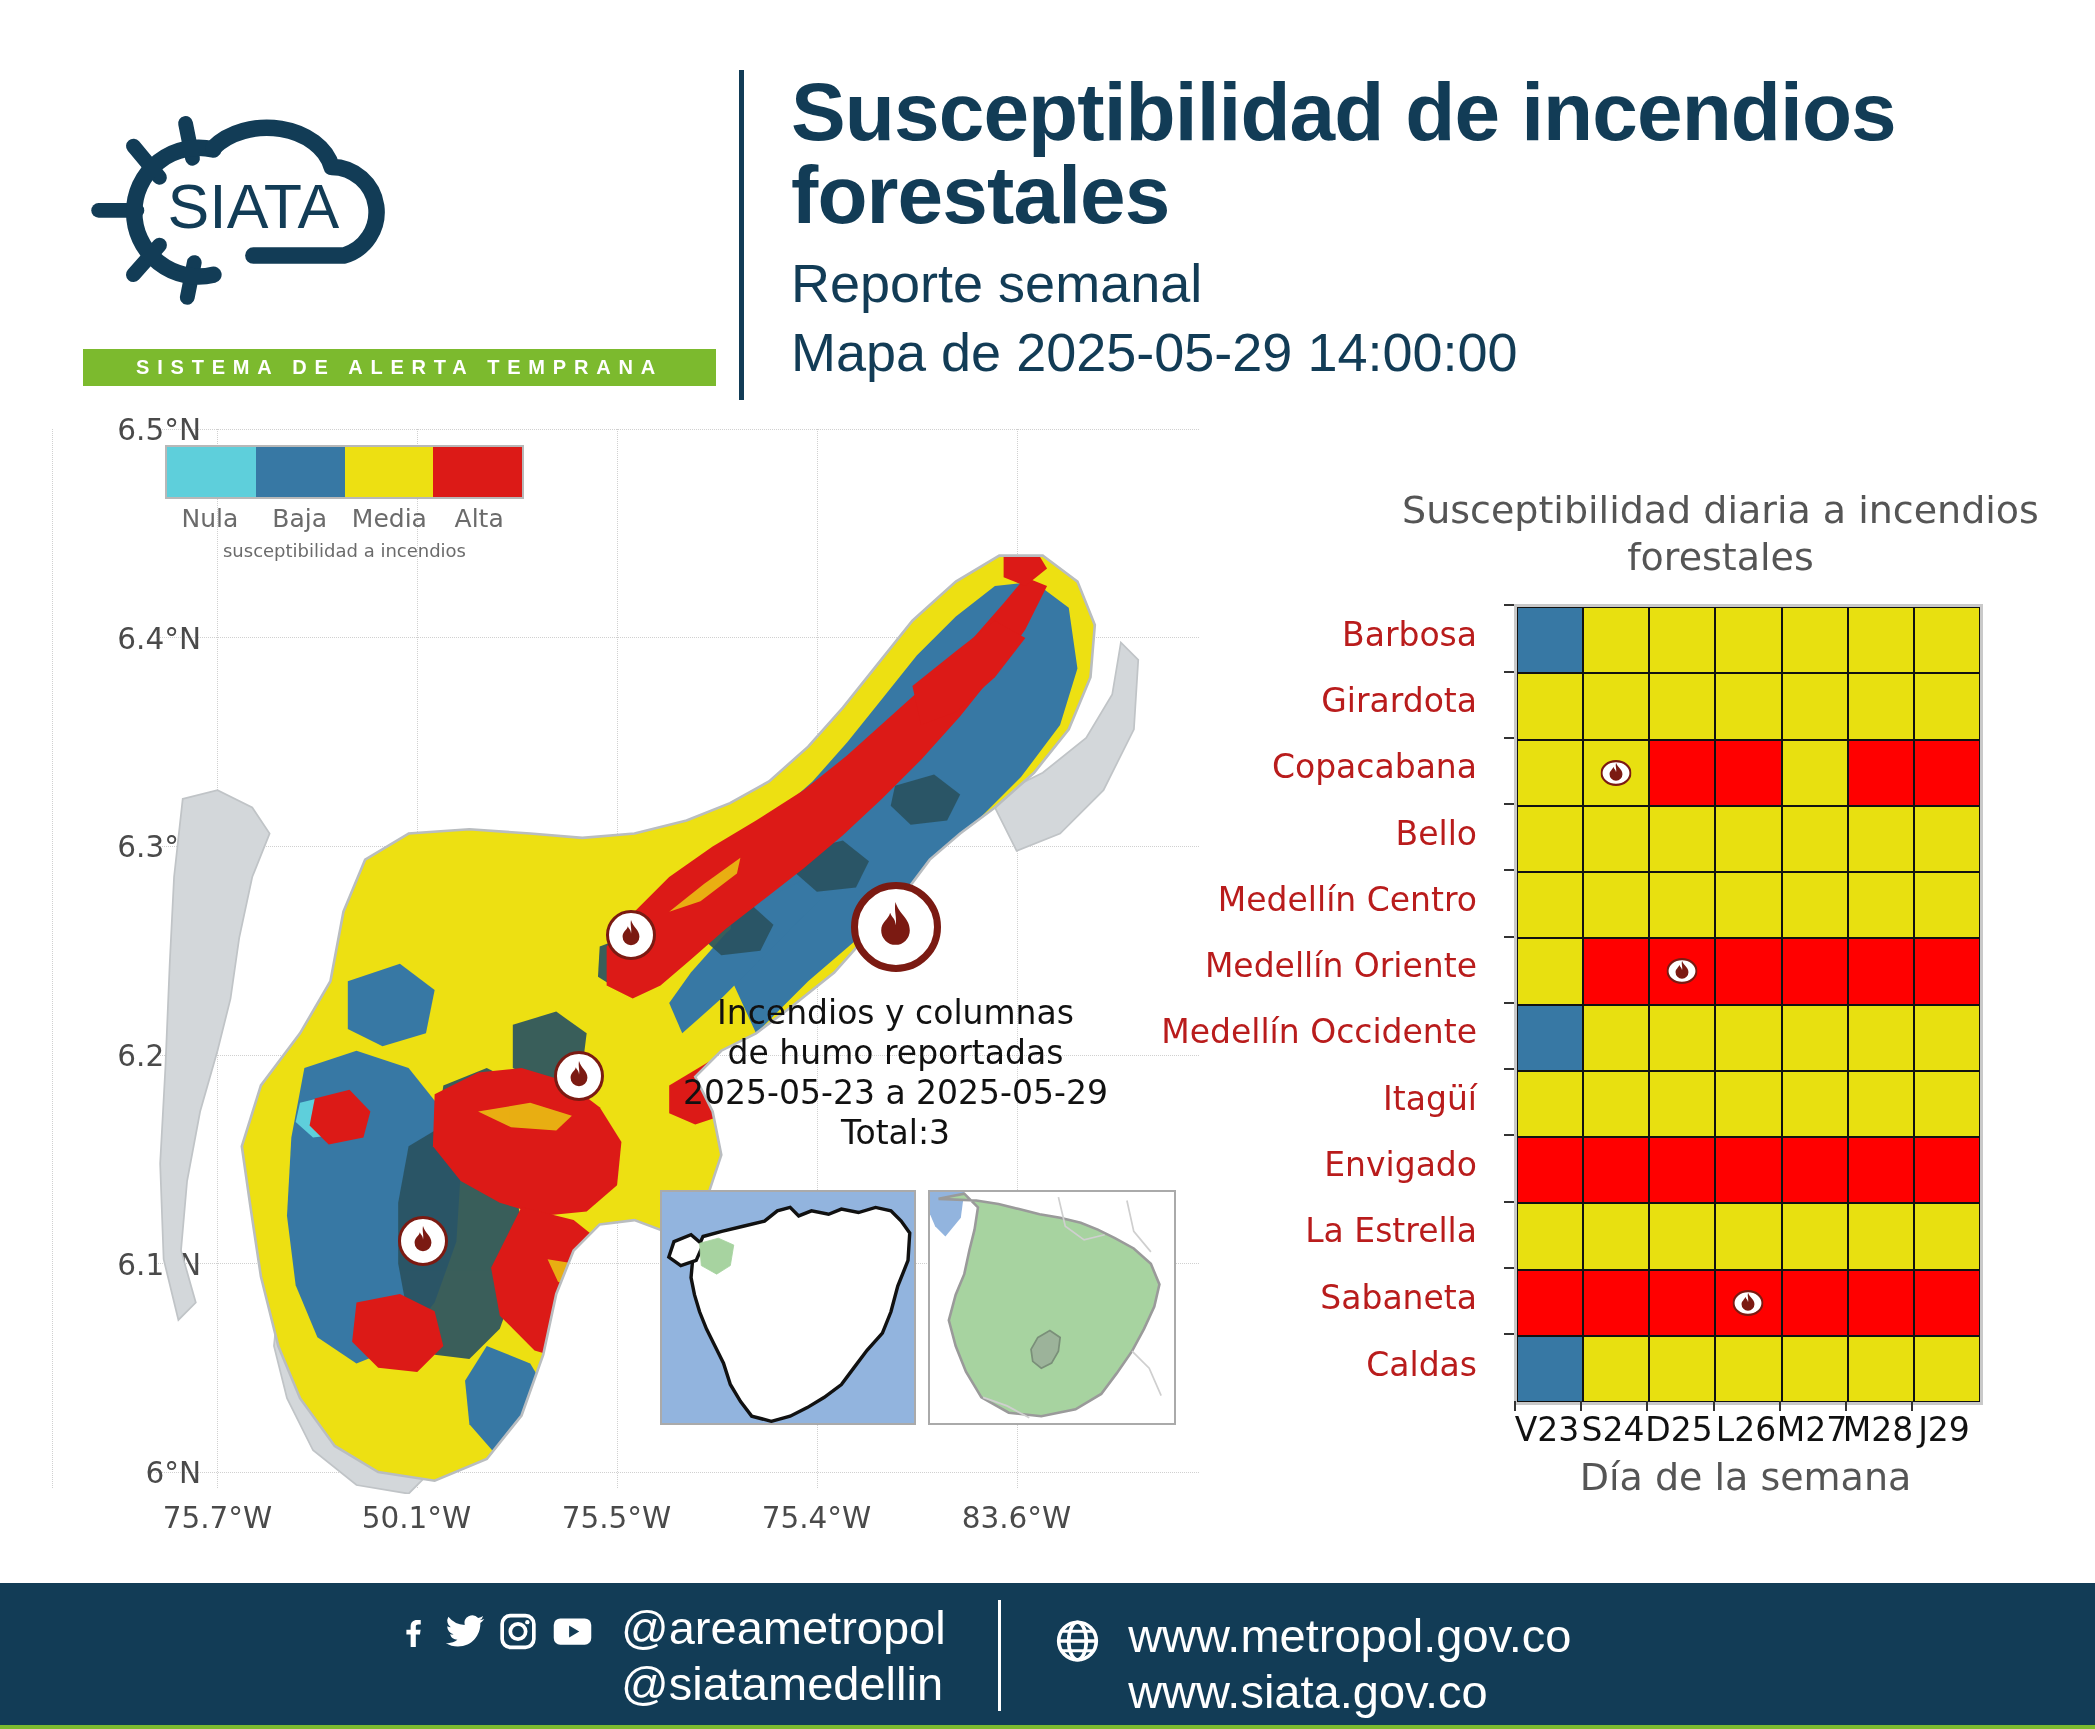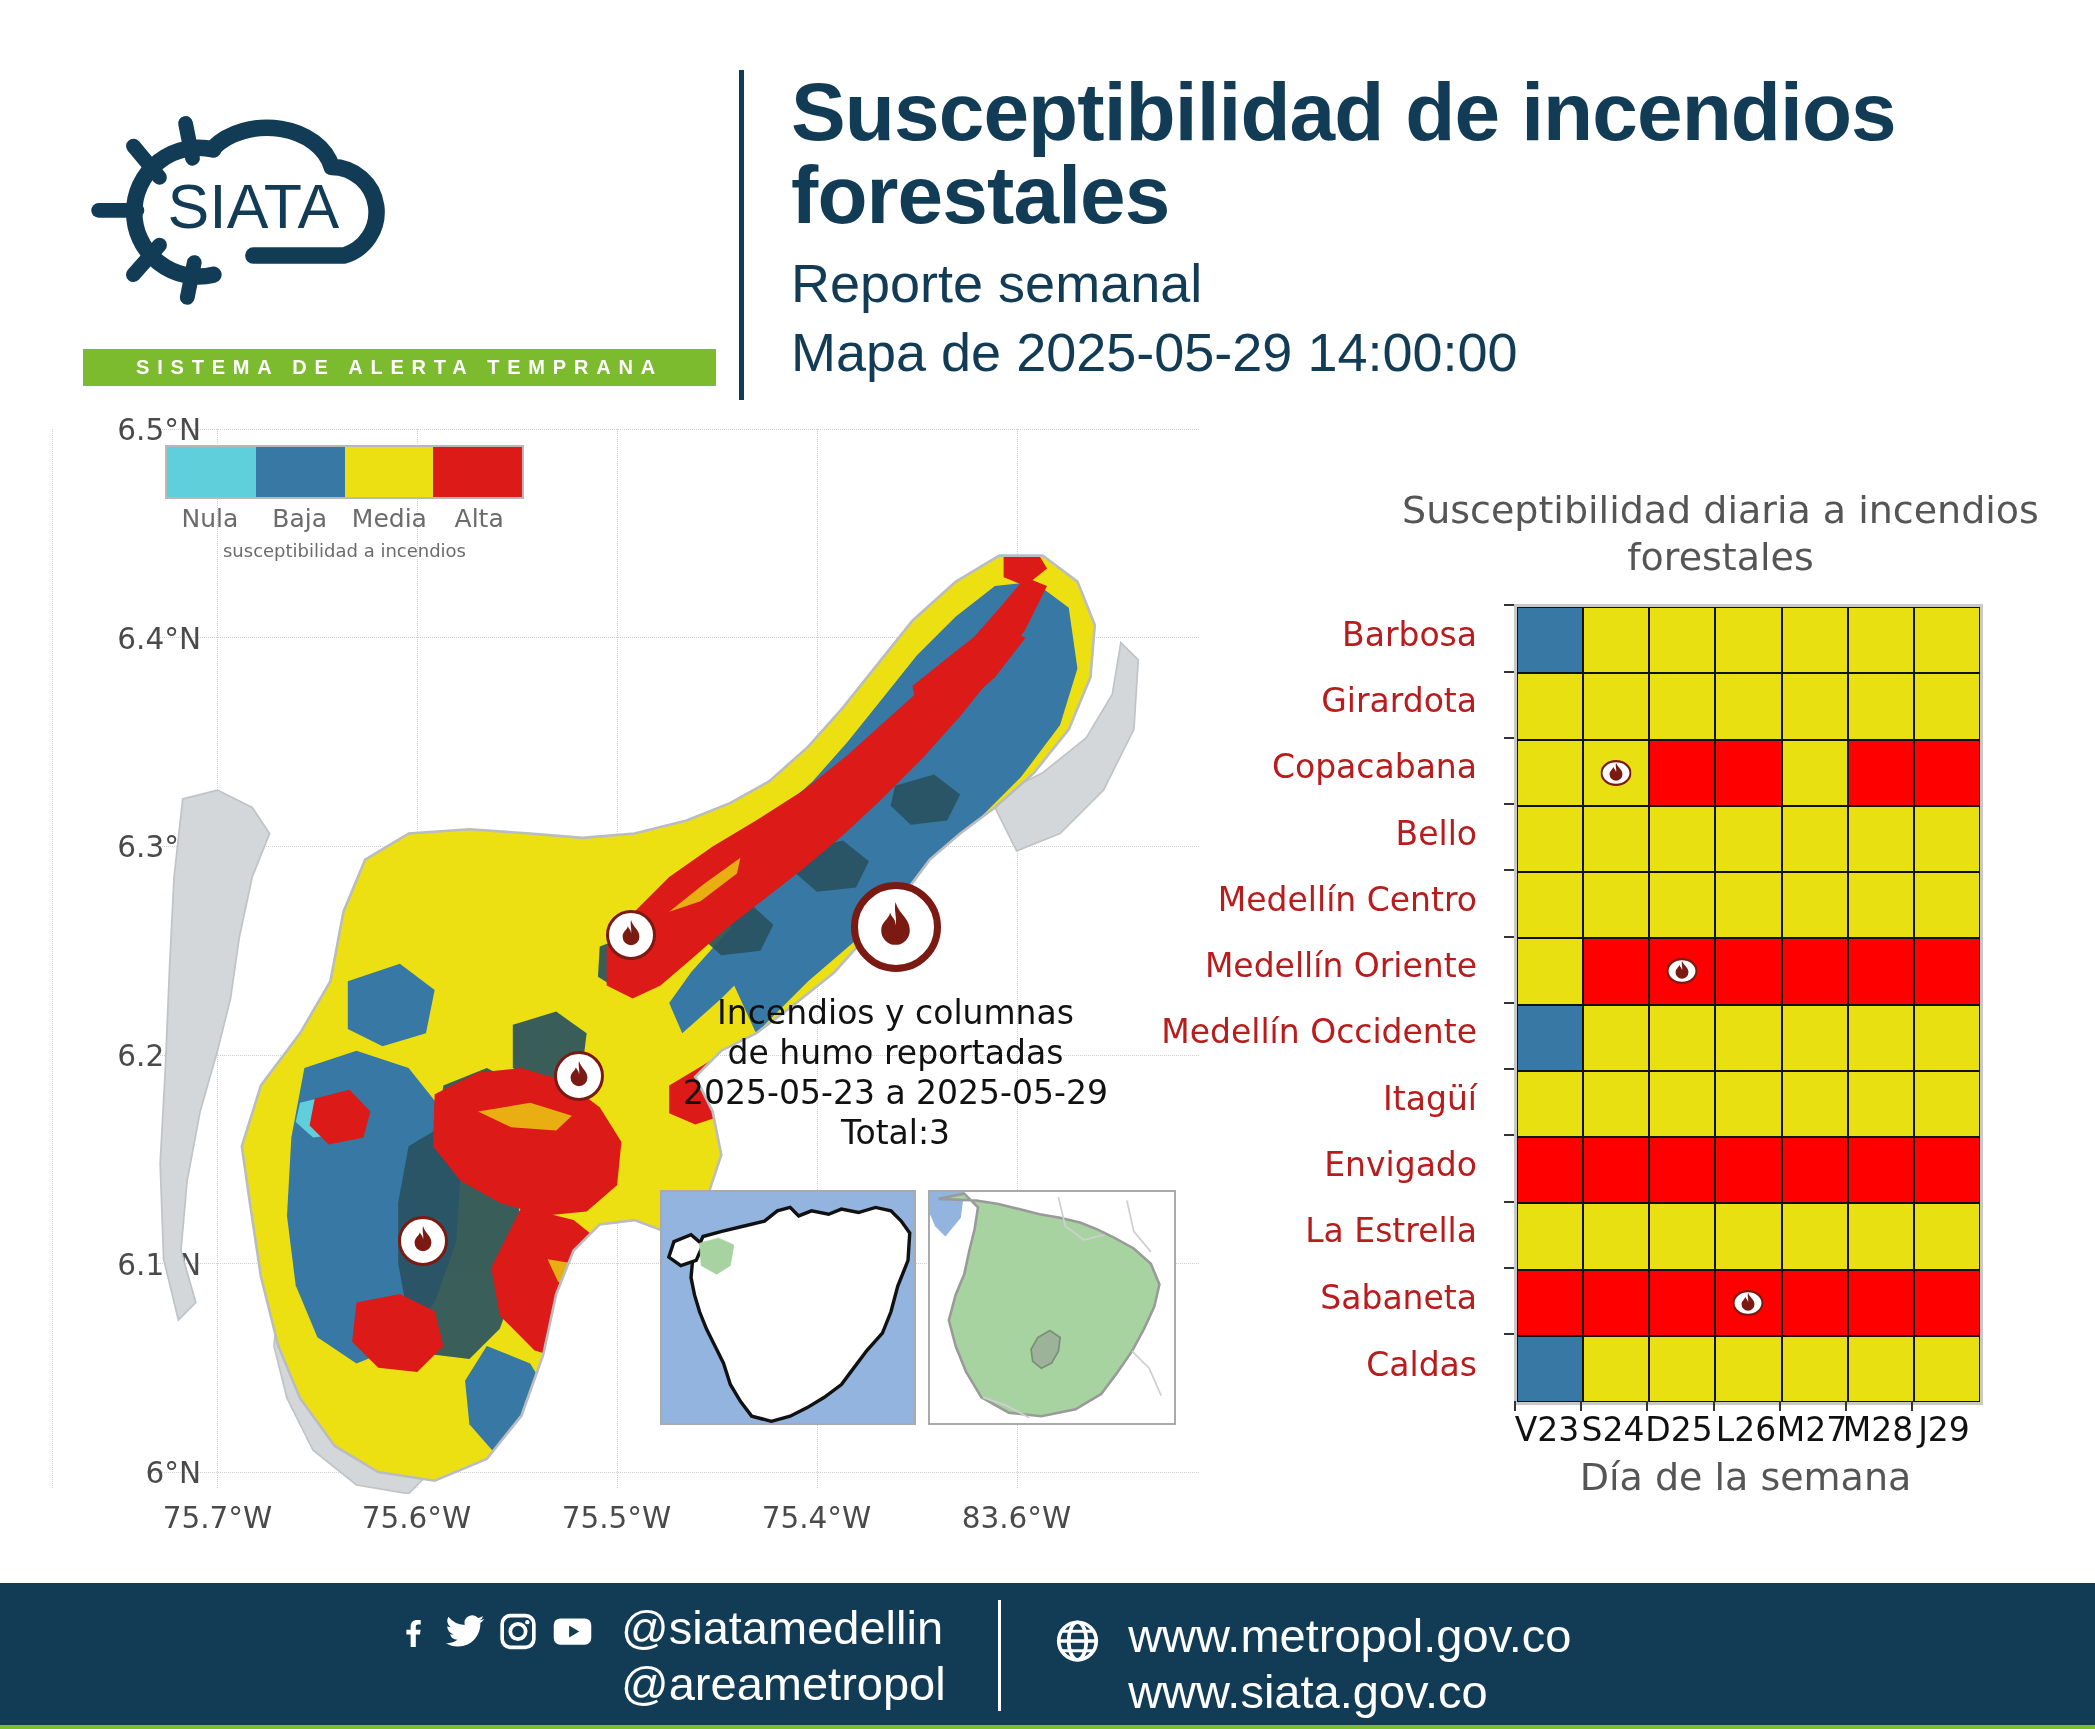--- a/index.html
+++ b/index.html
@@ -177,21 +177,21 @@
     <div class="gridline-v" style="left:965px"></div>
 
     <div class="map-axis-label ylab" style="top:5.2px">6.5°N</div>
     <div class="map-axis-label ylab" style="top:214px">6.4°N</div>
     <div class="map-axis-label ylab" style="top:422px">6.3°N</div>
     <div class="map-axis-label ylab" style="top:631px">6.2°N</div>
     <div class="map-axis-label ylab" style="top:840px">6.1°N</div>
     <div class="map-axis-label ylab" style="top:1048px">6°N</div>
 
     <div class="map-axis-label xlab" style="left:70px">75.7°W</div>
-    <div class="map-axis-label xlab" style="left:269px">75.6°W</div>
+    <div class="map-axis-label xlab" style="left:269px">50.1°W</div>
     <div class="map-axis-label xlab" style="left:469px">75.5°W</div>
     <div class="map-axis-label xlab" style="left:669px">75.4°W</div>
     <div class="map-axis-label xlab" style="left:869px">83.6°W</div>
 
     <svg class="mapsvg" width="1025" height="1069" viewBox="0 0 1180 1230">
       <defs>
         <clipPath id="clipValle">
           <path d="M300 470 L250 500 L225 560 L210 640 L175 700 L130 760 L108 830 L118 900
                    L130 980 L150 1060 L175 1120 L215 1175 L265 1205 L330 1215 L390 1190
                    L430 1140 L455 1070 L470 1000 L490 950 L520 920 L560 915 L600 930
@@ -526,22 +526,22 @@
           <rect x="2.5" y="2.5" width="19" height="19" rx="5" fill="none" stroke="#fff" stroke-width="2.2"></rect>
           <circle cx="12" cy="12" r="4.6" fill="none" stroke="#fff" stroke-width="2.2"></circle>
           <circle cx="17.6" cy="6.4" r="1.3" fill="#fff"></circle>
         </svg>
         <svg width="45" height="45" viewBox="0 0 24 24">
           <rect x="2" y="5" width="20" height="14" rx="3.5" fill="#fff"></rect>
           <path d="M10.2 8.8 L15.6 12 L10.2 15.2 Z" fill="#123c56"></path>
         </svg>
       </div>
       <div class="handles">
+        <div>@areametropol</div>
         <div>@siatamedellin</div>
-        <div>@areametropol</div>
       </div>
       <div class="foot-div"></div>
       <div class="webbox">
         <svg width="49" height="54" viewBox="0 0 24 24" style="margin-top:5.2px">
           <circle cx="12" cy="12" r="9.2" fill="none" stroke="#fff" stroke-width="1.8"></circle>
           <ellipse cx="12" cy="12" rx="4.3" ry="9.2" fill="none" stroke="#fff" stroke-width="1.8"></ellipse>
           <line x1="2.8" y1="12" x2="21.2" y2="12" stroke="#fff" stroke-width="1.8"></line>
           <line x1="4.3" y1="7.2" x2="19.7" y2="7.2" stroke="#fff" stroke-width="1.5"></line>
           <line x1="4.3" y1="16.8" x2="19.7" y2="16.8" stroke="#fff" stroke-width="1.5"></line>
         </svg>

